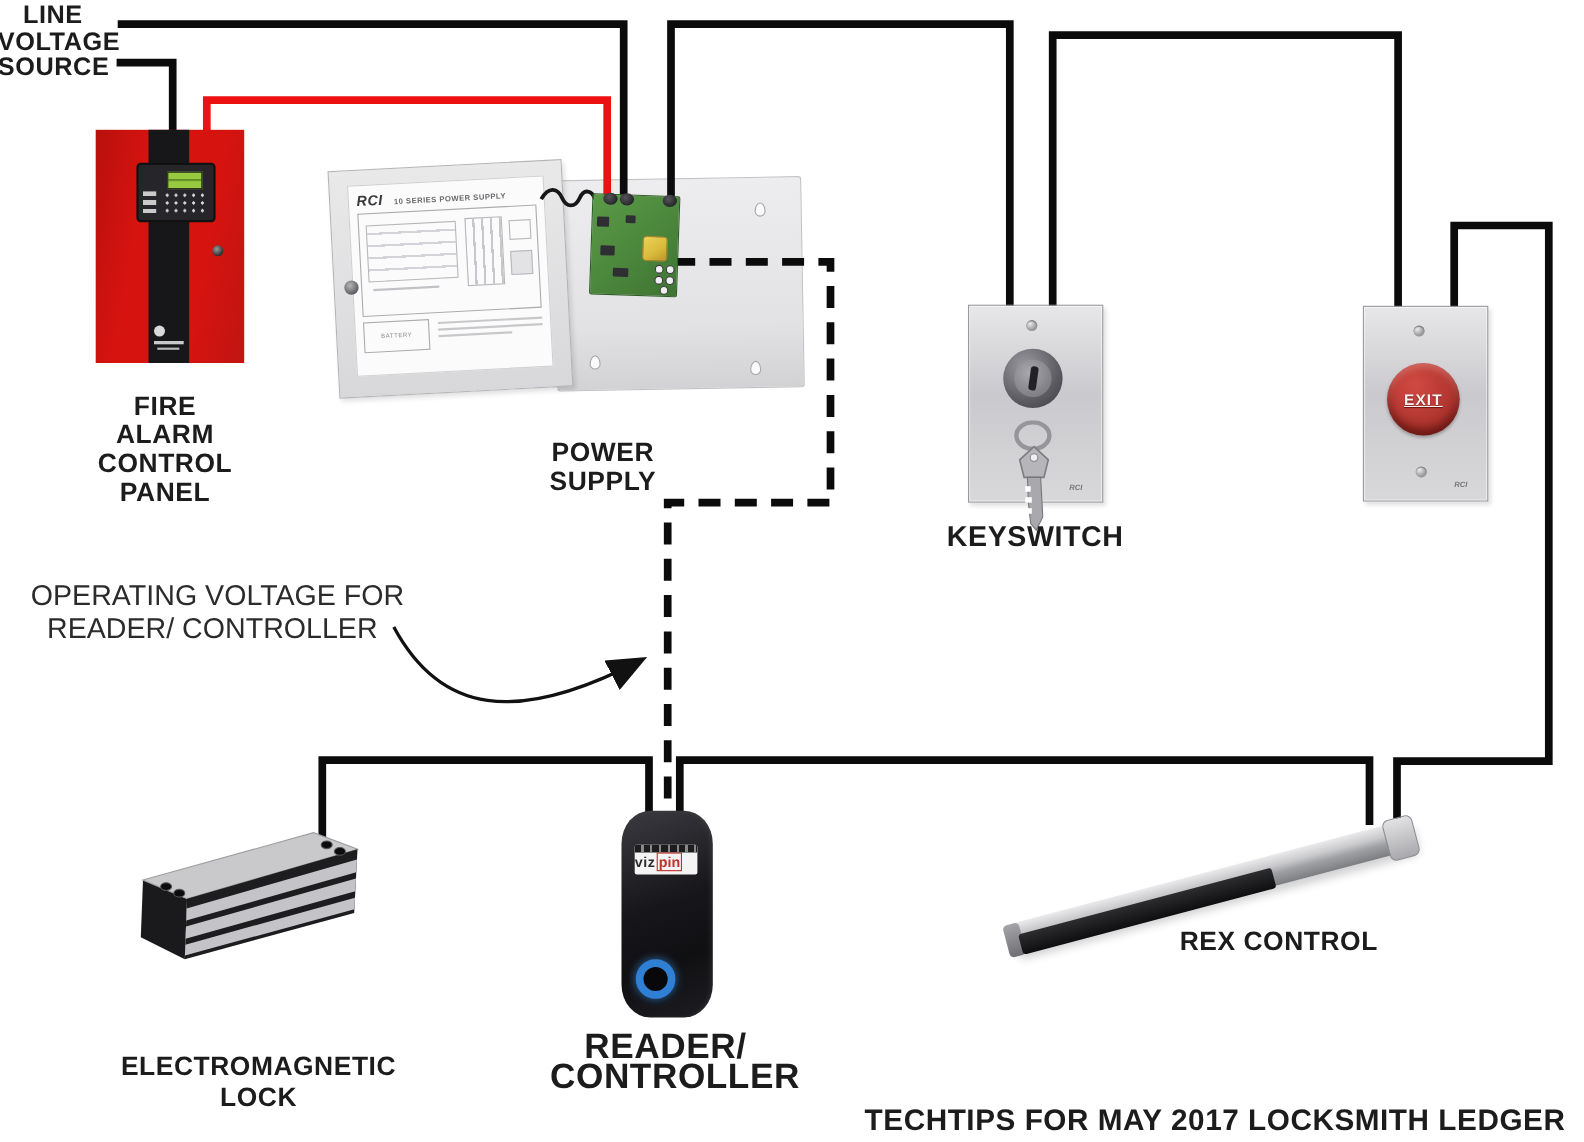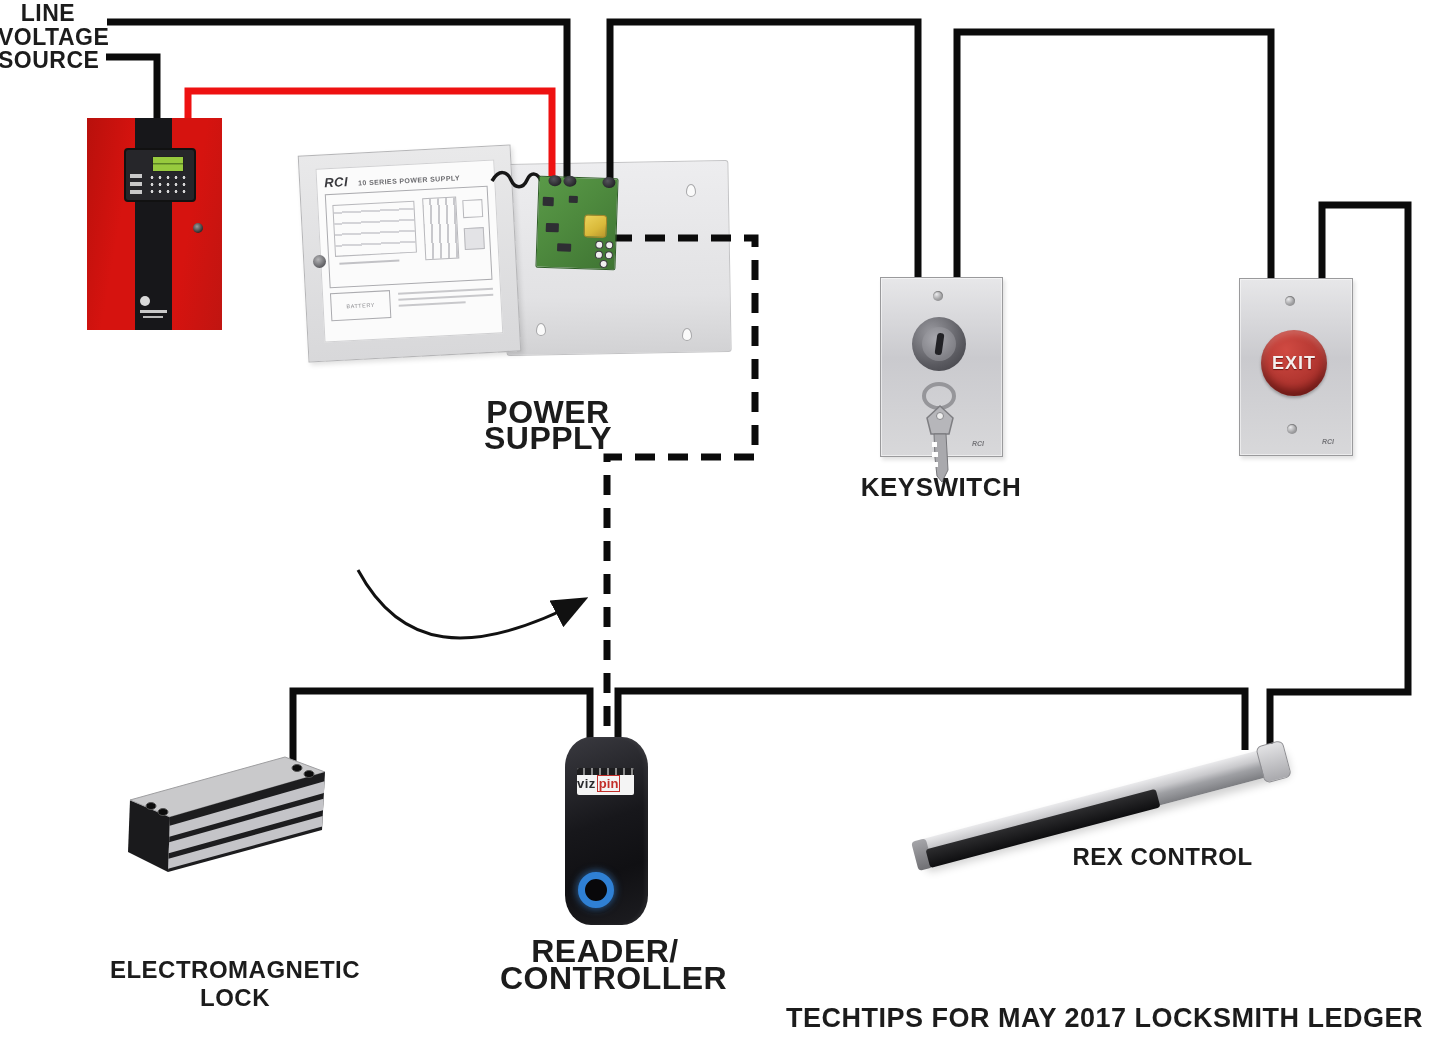--- a/index.html
+++ b/index.html
@@ -12,21 +12,21 @@
   .wire{fill:none;stroke:var(--wire-black,#0b0b0b);stroke-width:7;}
   .wire-red{fill:none;stroke:var(--wire-red,#ee1111);stroke-width:7;}
   .wire-dashed{fill:none;stroke:var(--wire-black,#0b0b0b);stroke-width:7;stroke-dasharray:20 13;}
   .curly{fill:none;stroke:#161616;stroke-width:3.5;}
   .arrow-curve{fill:none;stroke:#111;stroke-width:3;}
   
   .lbl{position:absolute;font-weight:bold;color:#1c1c1c;text-align:center;letter-spacing:.5px;}
   .lbl div{white-space:nowrap;}
   #line-voltage-label{left:-2px;top:2px;width:100px;font-size:23px;line-height:23.5px;}
   #facp-label{left:77px;top:357px;width:146px;font-size:24px;line-height:26px;}
-  #ps-label{left:477px;top:399px;width:142px;font-size:32px;line-height:26px;}
+  #ps-label{left:477px;top:399px;width:142px;font-size:24px;line-height:26px;}
   #ks-label{left:858px;top:474px;width:166px;font-size:26px;line-height:27px;}
   #prex-label{left:1190px;top:475px;width:196px;font-size:24px;line-height:27px;}
   #ml-label{left:82px;top:956px;width:306px;font-size:24px;}
   #rdr-label{left:500px;top:938px;width:210px;font-size:32px;line-height:27px;}
   #pb-label{left:1060px;top:843px;width:205px;font-size:24px;}
   #op-label{left:28px;top:526px;width:330px;font-size:26px;line-height:30px;font-weight:normal;
             color:#2b2b2b;letter-spacing:0;}
   #footer-label{left:786px;top:1003px;width:655px;font-size:27px;letter-spacing:.5px;text-align:left;}
   
   #facp{left:87px;top:118px;width:135px;height:212px;
@@ -100,22 +100,22 @@
   #ks-keyway{position:absolute;left:14px;top:6px;width:7px;height:22px;background:#222226;
       border-radius:3px;transform:rotate(8deg);}
   #ks-brand{left:972px;top:440px;}
   #prex-plate{left:1239px;top:278px;width:112px;height:176px;}
   #prex-screw-top{left:1285px;top:296px;width:10px;height:10px;}
   #prex-screw-bot{left:1287px;top:424px;width:10px;height:10px;}
   #prex-button{left:1261px;top:330px;width:66px;height:66px;border-radius:50%;
       background:radial-gradient(circle at 38% 30%,#d04a42,var(--button-red,#b23630) 55%,#8f231f);
       box-shadow:inset 0 -6px 8px rgba(60,8,6,.55),inset 0 4px 6px rgba(255,205,198,.3),0 2px 3px rgba(0,0,0,.28);
       display:flex;align-items:center;justify-content:center;}
-  #prex-button span{color:#f5f0ee;font-weight:bold;font-size:18px;letter-spacing:1px;
-      text-shadow:0 1px 1px rgba(90,10,8,.8);}
+  #prex-button span{color:#f5f0ee;font-weight:bold;font-size:14px;letter-spacing:1px;
+      text-shadow:0 1px 1px rgba(90,10,8,.8);text-decoration:underline;}
   #prex-brand{left:1322px;top:438px;}
   
   #reader{left:565px;top:737px;width:83px;height:188px;border-radius:26px/30px;
       background:linear-gradient(160deg,#3a3a40 0%,#17171b 45%,#101013 70%,#1d1d21 100%);
       box-shadow:inset -3px 0 4px rgba(255,255,255,.06);}
   #reader-label{position:absolute;left:12px;top:31px;width:57px;height:27px;background:#f4f4f4;
       border-radius:2px;overflow:hidden;}
   #reader-label-bar{height:7px;background:#1d1d1f;
       background-image:repeating-linear-gradient(90deg,transparent 0 6px,#8a8a8a 6px 8px);}
   #reader-brand{font-size:13px;font-weight:bold;line-height:18px;text-align:left;}
@@ -277,20 +277,30 @@
       <div id="pushbar-pad"></div>
       <div id="pushbar-cap-r"></div>
     </div>
   </div>
 
   <div class="lbl" id="line-voltage-label">
     <div>LINE</div>
     <div>VOLTAGE</div>
     <div>SOURCE</div>
   </div>
+  <div class="lbl" id="op-label">
+    <div>OPERATING VOLTAGE FOR</div>
+    <div>READER/ CONTROLLER</div>
+  </div>
+  <div class="lbl" id="facp-label">
+    <div>FIRE</div>
+    <div>ALARM</div>
+    <div>CONTROL</div>
+    <div>PANEL</div>
+  </div>
   <div class="lbl" id="ps-label">
     <div>POWER</div>
     <div>SUPPLY</div>
   </div>
   <div class="lbl" id="ks-label">KEYSWITCH</div>
   <div class="lbl" id="ml-label">ELECTROMAGNETIC LOCK</div>
   <div class="lbl" id="rdr-label">
     <div>READER/</div>
     <div>CONTROLLER</div>
   </div>

